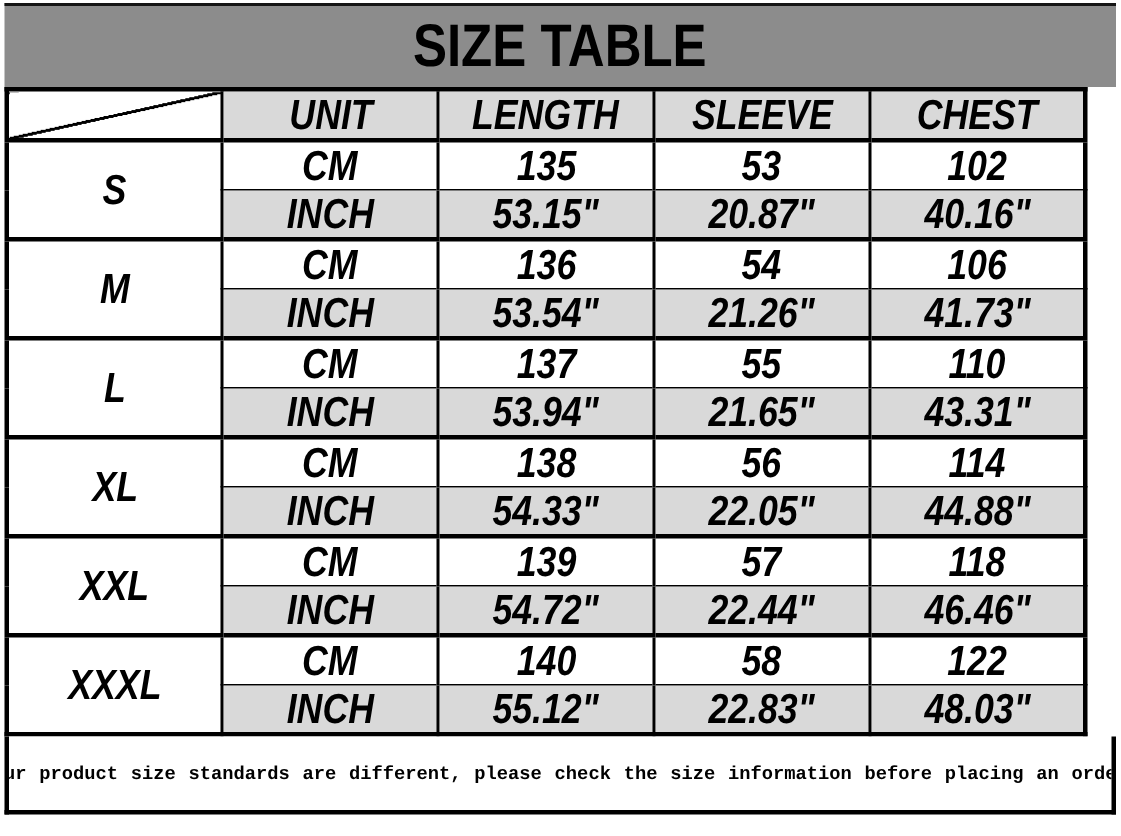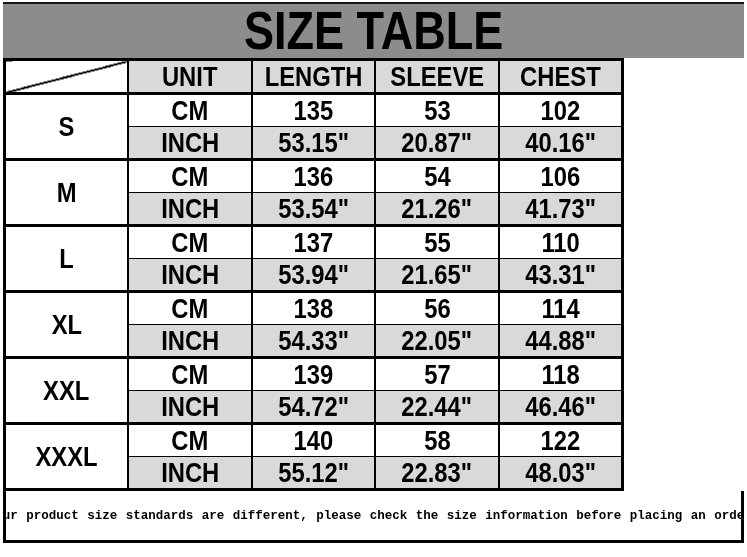--- a/index.html
+++ b/index.html
@@ -8,29 +8,30 @@
     box-sizing: border-box;
     padding: 2px 3px 4px 3px;
     background: #ffffff;
     font-family: "Liberation Sans", sans-serif;
   }
   .title-bar {
     background: var(--title_bg, #8c8c8c);
     border-top: 2px solid #151515;
     height: 54px; line-height: 54px;
     text-align: center;
-    font-size: 53px; font-weight: bold; color: #000;
+    font-size: 40px; font-weight: bold; color: #000;
     overflow: hidden;
   }
   .cnd { display: inline-block; transform: scaleX(0.85); transform-origin: center; white-space: nowrap; }
   table.size-table {
     border-collapse: collapse;
     table-layout: fixed;
-    width: 621px;
+    width: 722px;
     border: 3px solid var(--border, #000);
+    font-style: italic;
   }
   .size-table th, .size-table td {
     border-left: 2px solid var(--border, #000);
     border-right: 2px solid var(--border, #000);
     text-align: center; vertical-align: middle;
     padding: 0; overflow: hidden;
     height: 31px; line-height: 31px;
     font-size: 28px; font-weight: bold; color: var(--text, #000);
   }
   .size-table thead th {

